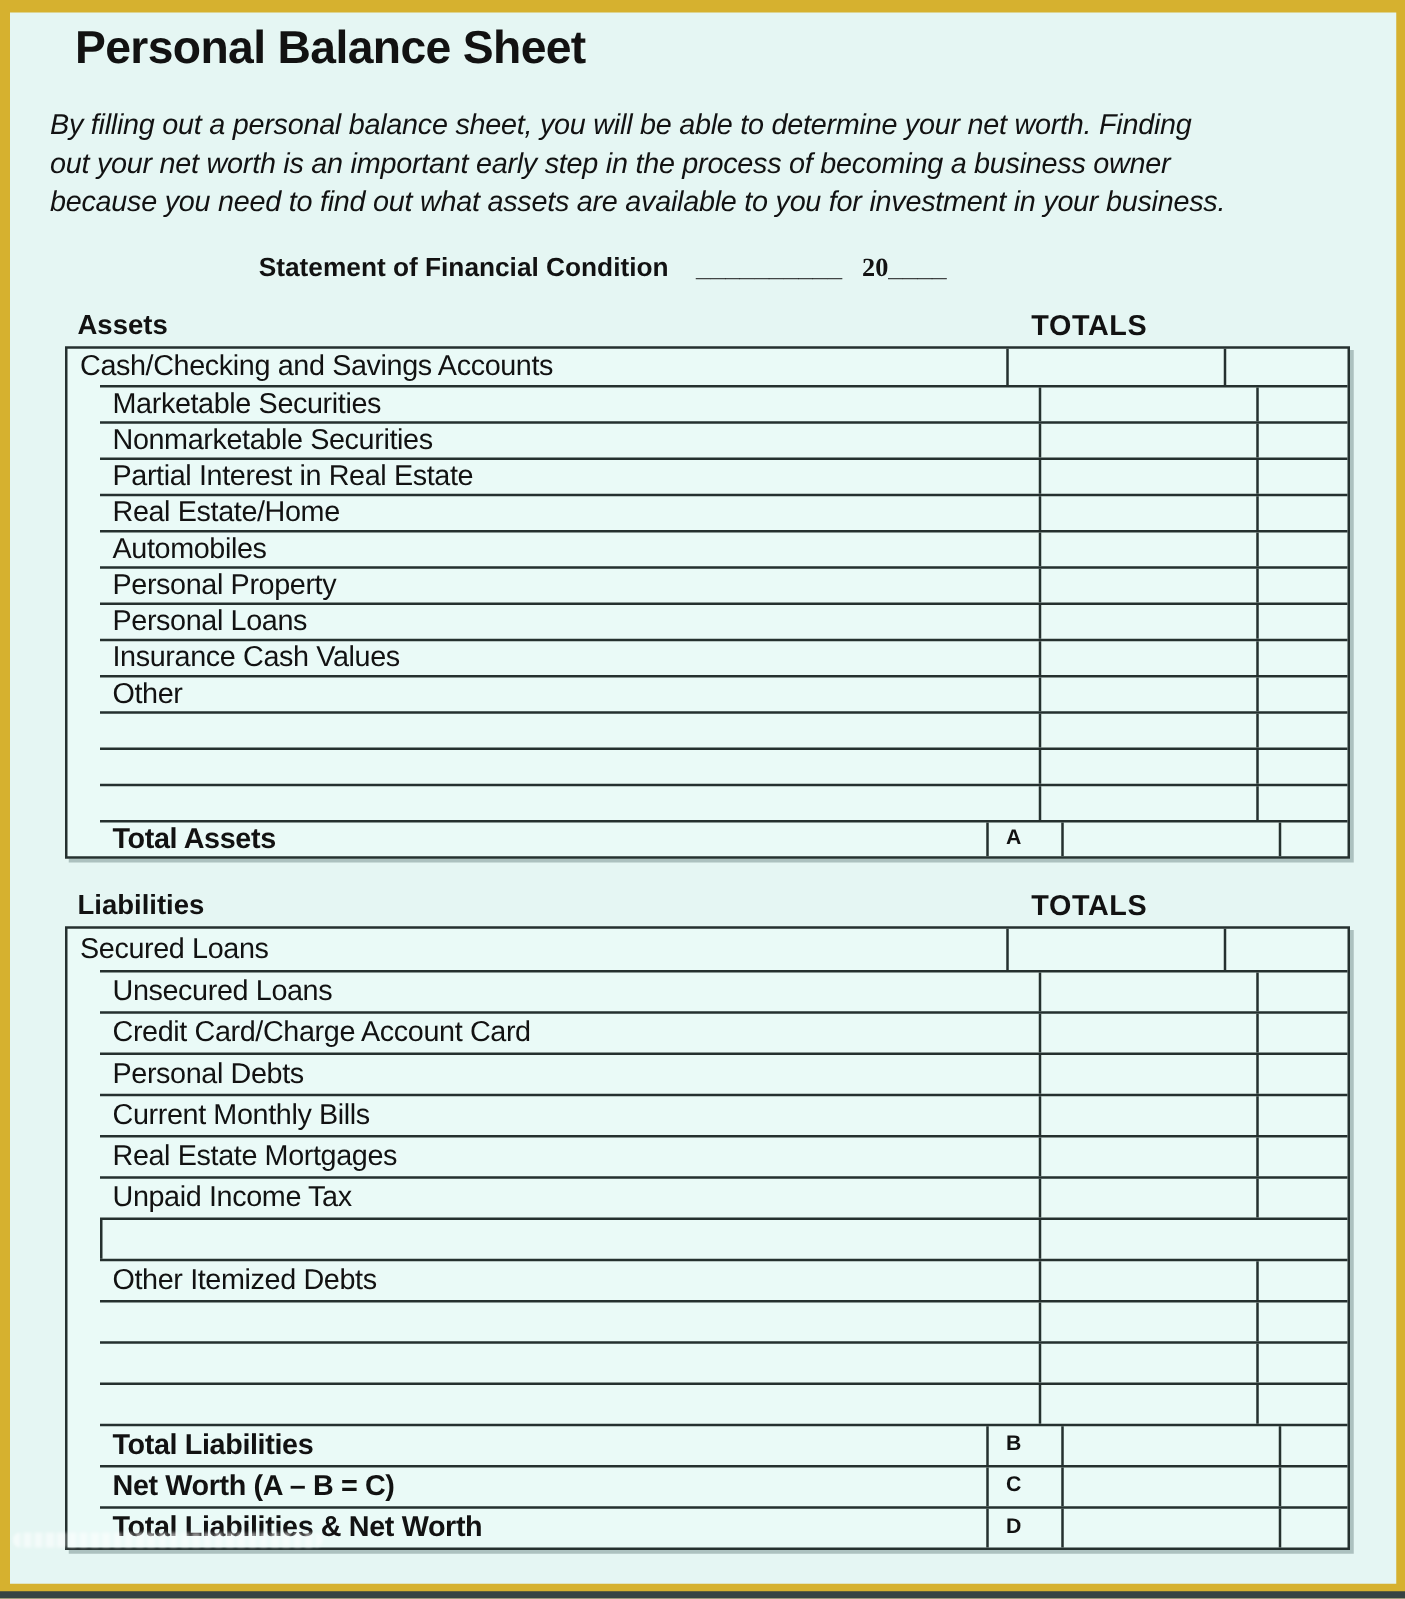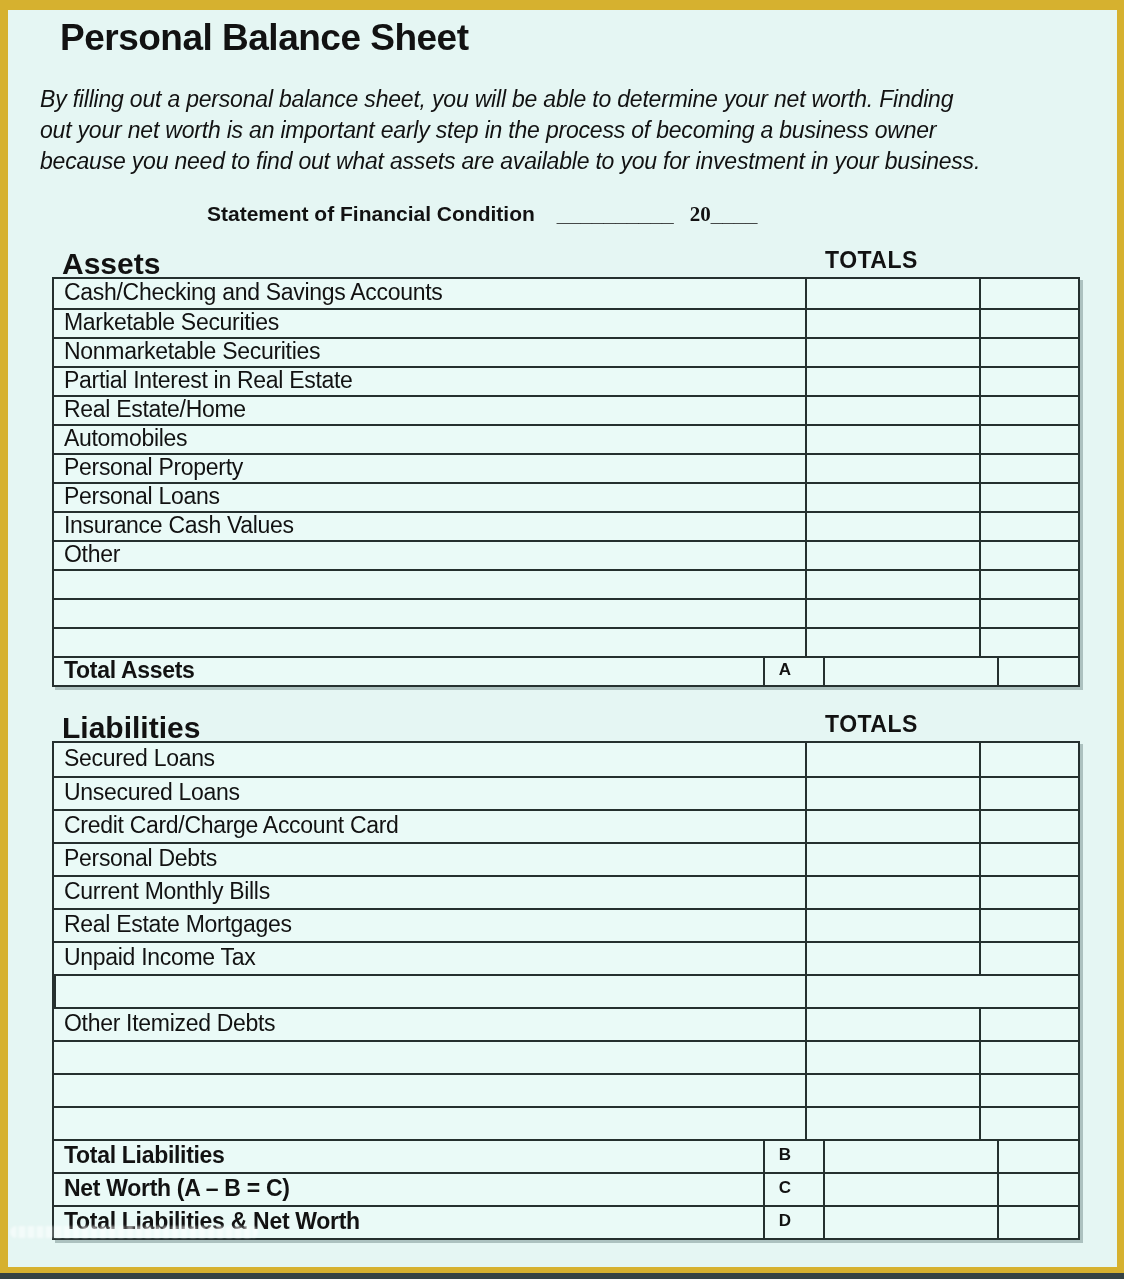--- a/index.html
+++ b/index.html
@@ -53,41 +53,41 @@
   
   .section-head{
     position:relative;
     margin:20px 0 3px 52px;
     width:1028px;height:27px;
     font-weight:bold;
   }
   .section-head.liab{margin-top:24px;}
   .section-head .sec-label{
     position:absolute;left:10px;top:0;
-    font-size:30px;
+    font-size:22px;
   }
   .section-head .totals-label{
     position:absolute;left:773px;top:0;
     font-size:23px;letter-spacing:0.5px;
   }
   
   .tbl{
     margin-left:52px;width:1028px;
     box-sizing:border-box;
     border:2px solid var(--line);
     background:var(--cell);
     box-shadow:3px 3px 0 var(--shadow);
   }
   .row{
     display:grid;box-sizing:border-box;
     grid-template-columns:733px 156px 135px;
     gap:18px;
   }
   .row.total{grid-template-columns:691px 42px 156px 135px;}
-  .row + .row{border-top:2px solid var(--line);}
+  .row + .row{border-top:2px solid var(--line);margin-left:26px;}
   .assets .row{height:29px;line-height:26px;}
   .liabilities .row{height:33px;line-height:30px;}
   .assets .row + .row{line-height:24px;}
   .liabilities .row + .row{line-height:28px;}
   .cell{box-sizing:border-box;overflow:hidden;}
   .cell.label{padding-left:10px;font-size:23px;letter-spacing:-0.3px;}
   .cell.t1,.cell.t2,.cell.code{border-left:2px solid var(--line);}
   .row.total .cell.label{font-weight:bold;}
   .cell.code{
     font-weight:bold;font-size:17px;text-align:center;

